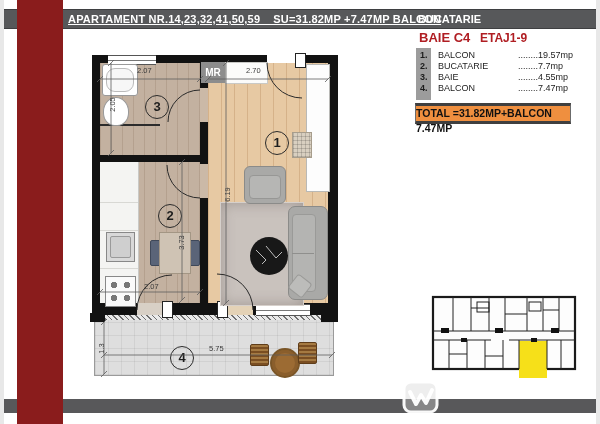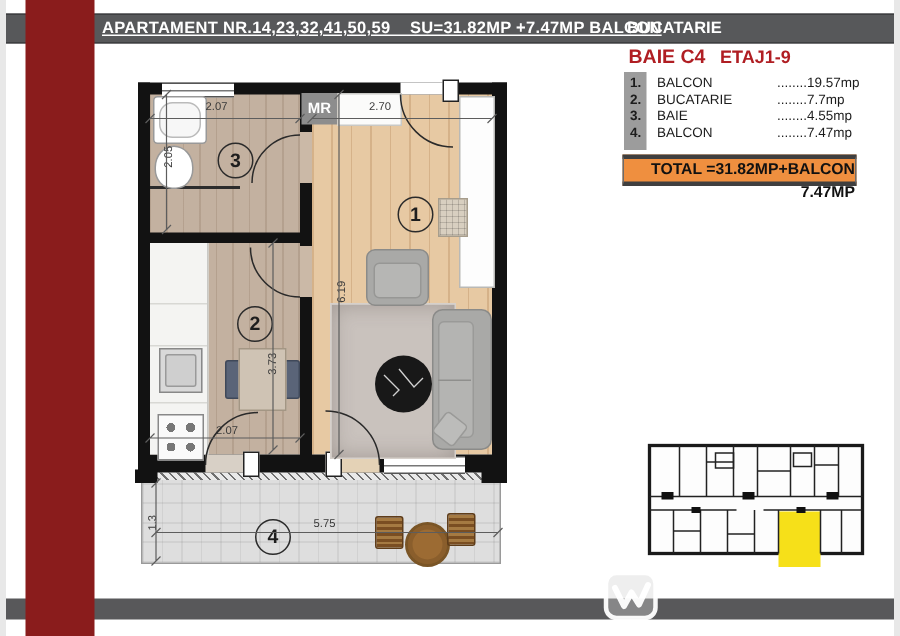--- a/index.html
+++ b/index.html
@@ -17,21 +17,21 @@
   
   .corp{left:415px;top:30px;color:#b01e23;font-size:13px;font-weight:bold;}
   .etaj{left:476px;top:31px;color:#b01e23;font-size:12px;font-weight:bold;}
   .legend-bar{left:412px;top:48px;width:15px;height:52px;background:#9c9c9c;}
   .legend-row{height:11px;font-size:9px;color:#1c1c1c;}
   .legend-num{position:absolute;left:416px;width:12px;font-weight:bold;}
   .legend-name{position:absolute;left:434px;}
   .legend-val{position:absolute;left:514px;}
   .total-box{left:411px;top:103px;width:154px;height:15px;background:#ef8f3f;
              border:1px solid #6b6b6b;border-top:3px solid #3f3f3f;border-bottom:3px solid #3f3f3f;
-             text-align:right;font-size:10.5px;font-weight:bold;color:#111;line-height:15px;}
+             text-align:left;font-size:10.5px;font-weight:bold;color:#111;line-height:15px;}
 
   
   .wall{background:#121212;}
   .floor-warm{background:#c3b1a0;
     background-image:repeating-linear-gradient(90deg,rgba(90,60,35,.14) 0 1px,rgba(0,0,0,0) 1px 11px);}
   .floor-wood{background:#e7c9a3;
     background-image:repeating-linear-gradient(90deg,rgba(150,95,45,.22) 0 1px,rgba(0,0,0,0) 1px 13px);}
   .floor-tile{background:#dedede;border:1px solid #9a9a9a;
     background-image:repeating-linear-gradient(90deg,rgba(0,0,0,.06) 0 1px,rgba(0,0,0,0) 1px 13px),
                      repeating-linear-gradient(0deg,rgba(0,0,0,.06) 0 1px,rgba(0,0,0,0) 1px 13px);}

